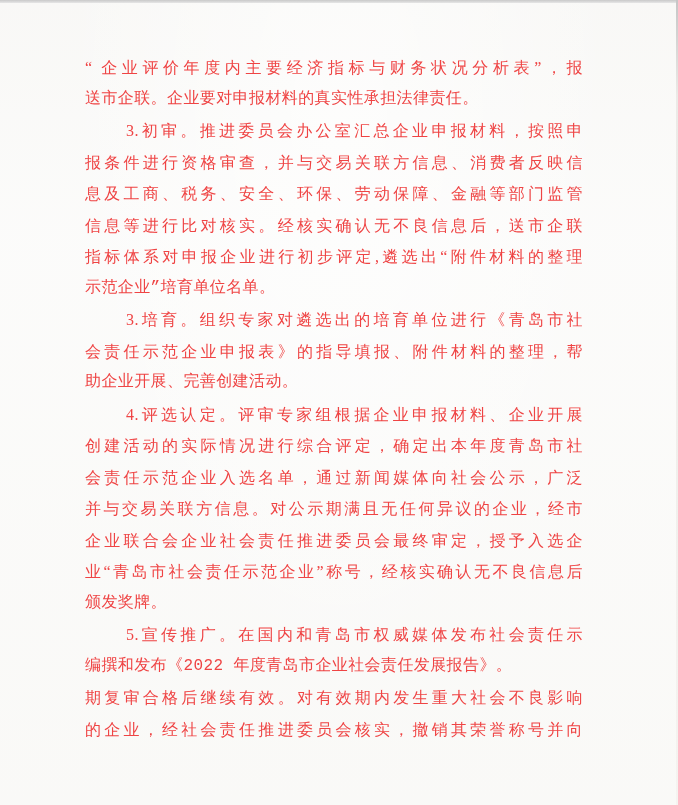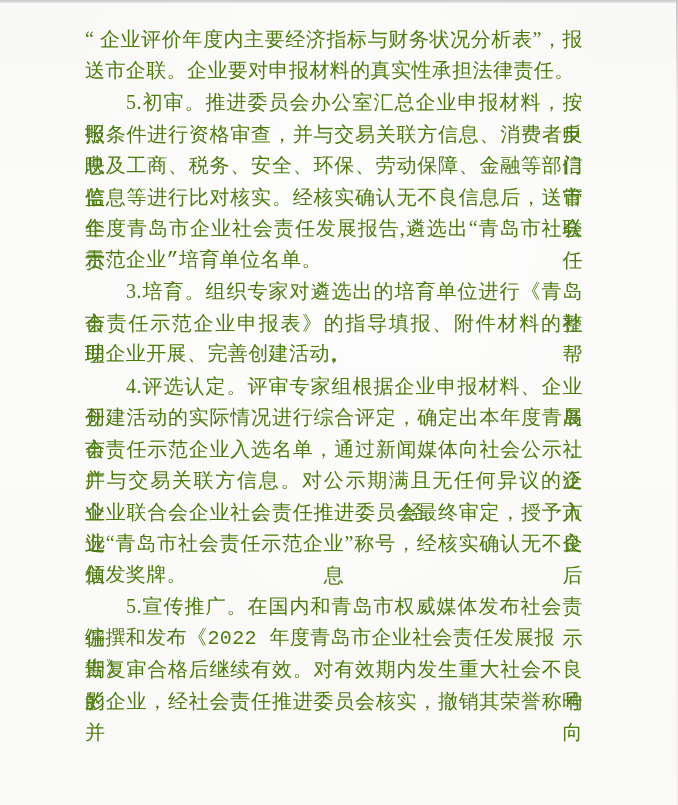--- a/index.html
+++ b/index.html
@@ -31,24 +31,24 @@
     position: absolute;
     inset: 0;
     background:
       radial-gradient(ellipse at 50% 15%, rgba(255,255,255,0.6), rgba(0,0,0,0) 60%),
       linear-gradient(180deg, rgba(245,244,241,0.5), rgba(250,249,247,0.2) 30%, rgba(247,246,243,0.5));
     pointer-events: none;
   }
   .text-block {
     position: absolute;
     left: 85px;
-    top: 24px;
+    top: 52px;
     width: 498px;
-    color: #4d7c0f;
-    font-size: 20px;
+    color: #ef4444;
+    font-size: 16px;
     letter-spacing: 0.4px;
   }
   .line {
     height: 31.5px;
     line-height: 31.5px;
     white-space: normal;
     text-rendering: optimizeLegibility;
   }
   
   .line.fill {
@@ -72,29 +72,29 @@
 <div class="paper-tint"></div>
 <div class="top-strip"></div>
 <div class="right-edge"></div>
 
 <div class="text-block">
 
     <div class="line fill">“ 企业评价年度内主要经济指标与财务状况分析表”，报</div>
 
     <div class="line plain">送市企联。企业要对申报材料的真实性承担法律责任。</div>
 
-    <div class="line fill indent">5.初审。推进委员会办公室汇总企业申报材料，按照申</div>
+    <div class="line fill indent">3.初审。推进委员会办公室汇总企业申报材料，按照申</div>
 
     <div class="line fill">报条件进行资格审查，并与交易关联方信息、消费者反映信</div>
 
     <div class="line fill">息及工商、税务、安全、环保、劳动保障、金融等部门监管</div>
 
     <div class="line fill">信息等进行比对核实。经核实确认无不良信息后，送市企联</div>
 
-    <div class="line fill">年度青岛市企业社会责任发展报告,遴选出“青岛市社会责任</div>
+    <div class="line fill">指标体系对申报企业进行初步评定,遴选出“附件材料的整理</div>
 
     <div class="line plain">示范企业”培育单位名单。</div>
 
     <div class="line fill indent">3.培育。组织专家对遴选出的培育单位进行《青岛市社</div>
 
     <div class="line fill">会责任示范企业申报表》的指导填报、附件材料的整理，帮</div>
 
     <div class="line plain">助企业开展、完善创建活动。</div>
 
     <div class="line fill indent">4.评选认定。评审专家组根据企业申报材料、企业开展</div>

